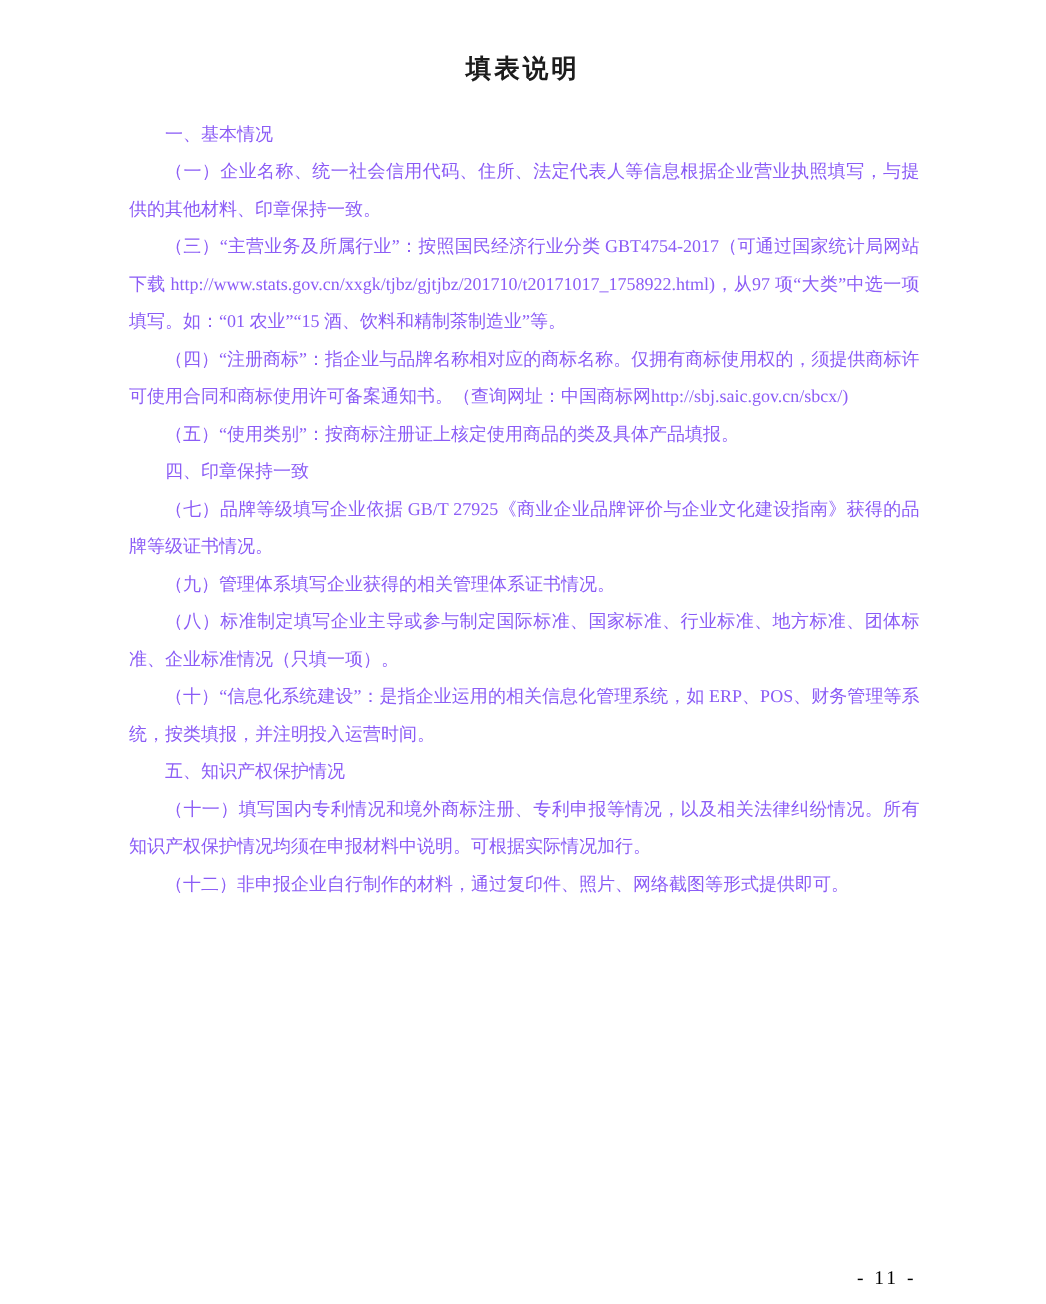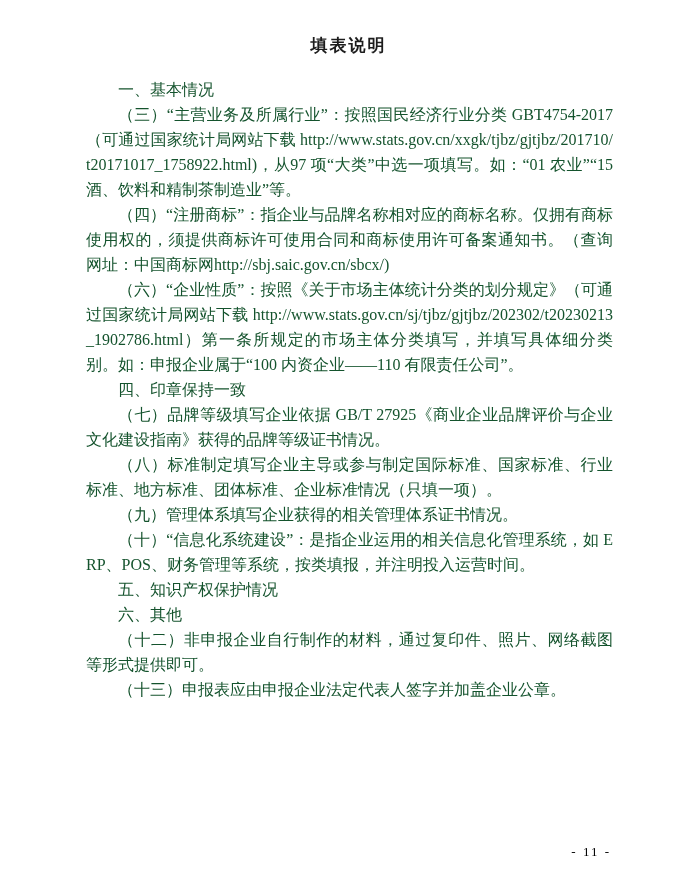--- a/index.html
+++ b/index.html
@@ -21,23 +21,23 @@
     text-align: center;
     font-family: "Liberation Sans", "DejaVu Sans", sans-serif;
     font-weight: 700;
     font-size: 17px;
     letter-spacing: 2px;
     color: #1c1c1c;
   }
   .doc-body {
     margin: 20px 84px 0 86px;
     font-family: "Liberation Serif", "DejaVu Serif", serif;
-    font-size: 16px;
+    font-size: 12px;
     line-height: 25px;
-    color: #14532d;
+    color: #8b5cf6;
     text-align: justify;
     word-break: break-all;
   }
   .doc-body p {
     margin: 0;
     text-indent: 2em;
   }
   .page-footer {
     position: absolute;
     right: 86px;
@@ -51,33 +51,33 @@
 </head>
 <body>
 
 <div class="page">
 
   <h1 class="doc-title">填表说明</h1>
 
   <div class="doc-body">
 
     <p>一、基本情况</p>
+    <p>（一）企业名称、统一社会信用代码、住所、法定代表人等信息根据企业营业执照填写，与提供的其他材料、印章保持一致。</p>
     <p>（三）“主营业务及所属行业”：按照国民经济行业分类 GBT4754-2017（可通过国家统计局网站下载 http://www.stats.gov.cn/xxgk/tjbz/gjtjbz/201710/t20171017_1758922.html)，从97 项“大类”中选一项填写。如：“01 农业”“15 酒、饮料和精制茶制造业”等。</p>
     <p>（四）“注册商标”：指企业与品牌名称相对应的商标名称。仅拥有商标使用权的，须提供商标许可使用合同和商标使用许可备案通知书。（查询网址：中国商标网http://sbj.saic.gov.cn/sbcx/)</p>
-    <p>（六）“企业性质”：按照《关于市场主体统计分类的划分规定》（可通过国家统计局网站下载 http://www.stats.gov.cn/sj/tjbz/gjtjbz/202302/t20230213_1902786.html）第一条所规定的市场主体分类填写，并填写具体细分类别。如：申报企业属于“100 内资企业——110 有限责任公司”。</p>
+    <p>（五）“使用类别”：按商标注册证上核定使用商品的类及具体产品填报。</p>
 
     <p>四、印章保持一致</p>
     <p>（七）品牌等级填写企业依据 GB/T 27925《商业企业品牌评价与企业文化建设指南》获得的品牌等级证书情况。</p>
+    <p>（九）管理体系填写企业获得的相关管理体系证书情况。</p>
     <p>（八）标准制定填写企业主导或参与制定国际标准、国家标准、行业标准、地方标准、团体标准、企业标准情况（只填一项）。</p>
-    <p>（九）管理体系填写企业获得的相关管理体系证书情况。</p>
     <p>（十）“信息化系统建设”：是指企业运用的相关信息化管理系统，如 ERP、POS、财务管理等系统，按类填报，并注明投入运营时间。</p>
 
     <p>五、知识产权保护情况</p>
+    <p>（十一）填写国内专利情况和境外商标注册、专利申报等情况，以及相关法律纠纷情况。所有知识产权保护情况均须在申报材料中说明。可根据实际情况加行。</p>
 
-    <p>六、其他</p>
     <p>（十二）非申报企业自行制作的材料，通过复印件、照片、网络截图等形式提供即可。</p>
-    <p>（十三）申报表应由申报企业法定代表人签字并加盖企业公章。</p>
 
   </div>
 
   <div class="page-footer">- 11 -</div>
 
 </div>
 
 </body></html>

